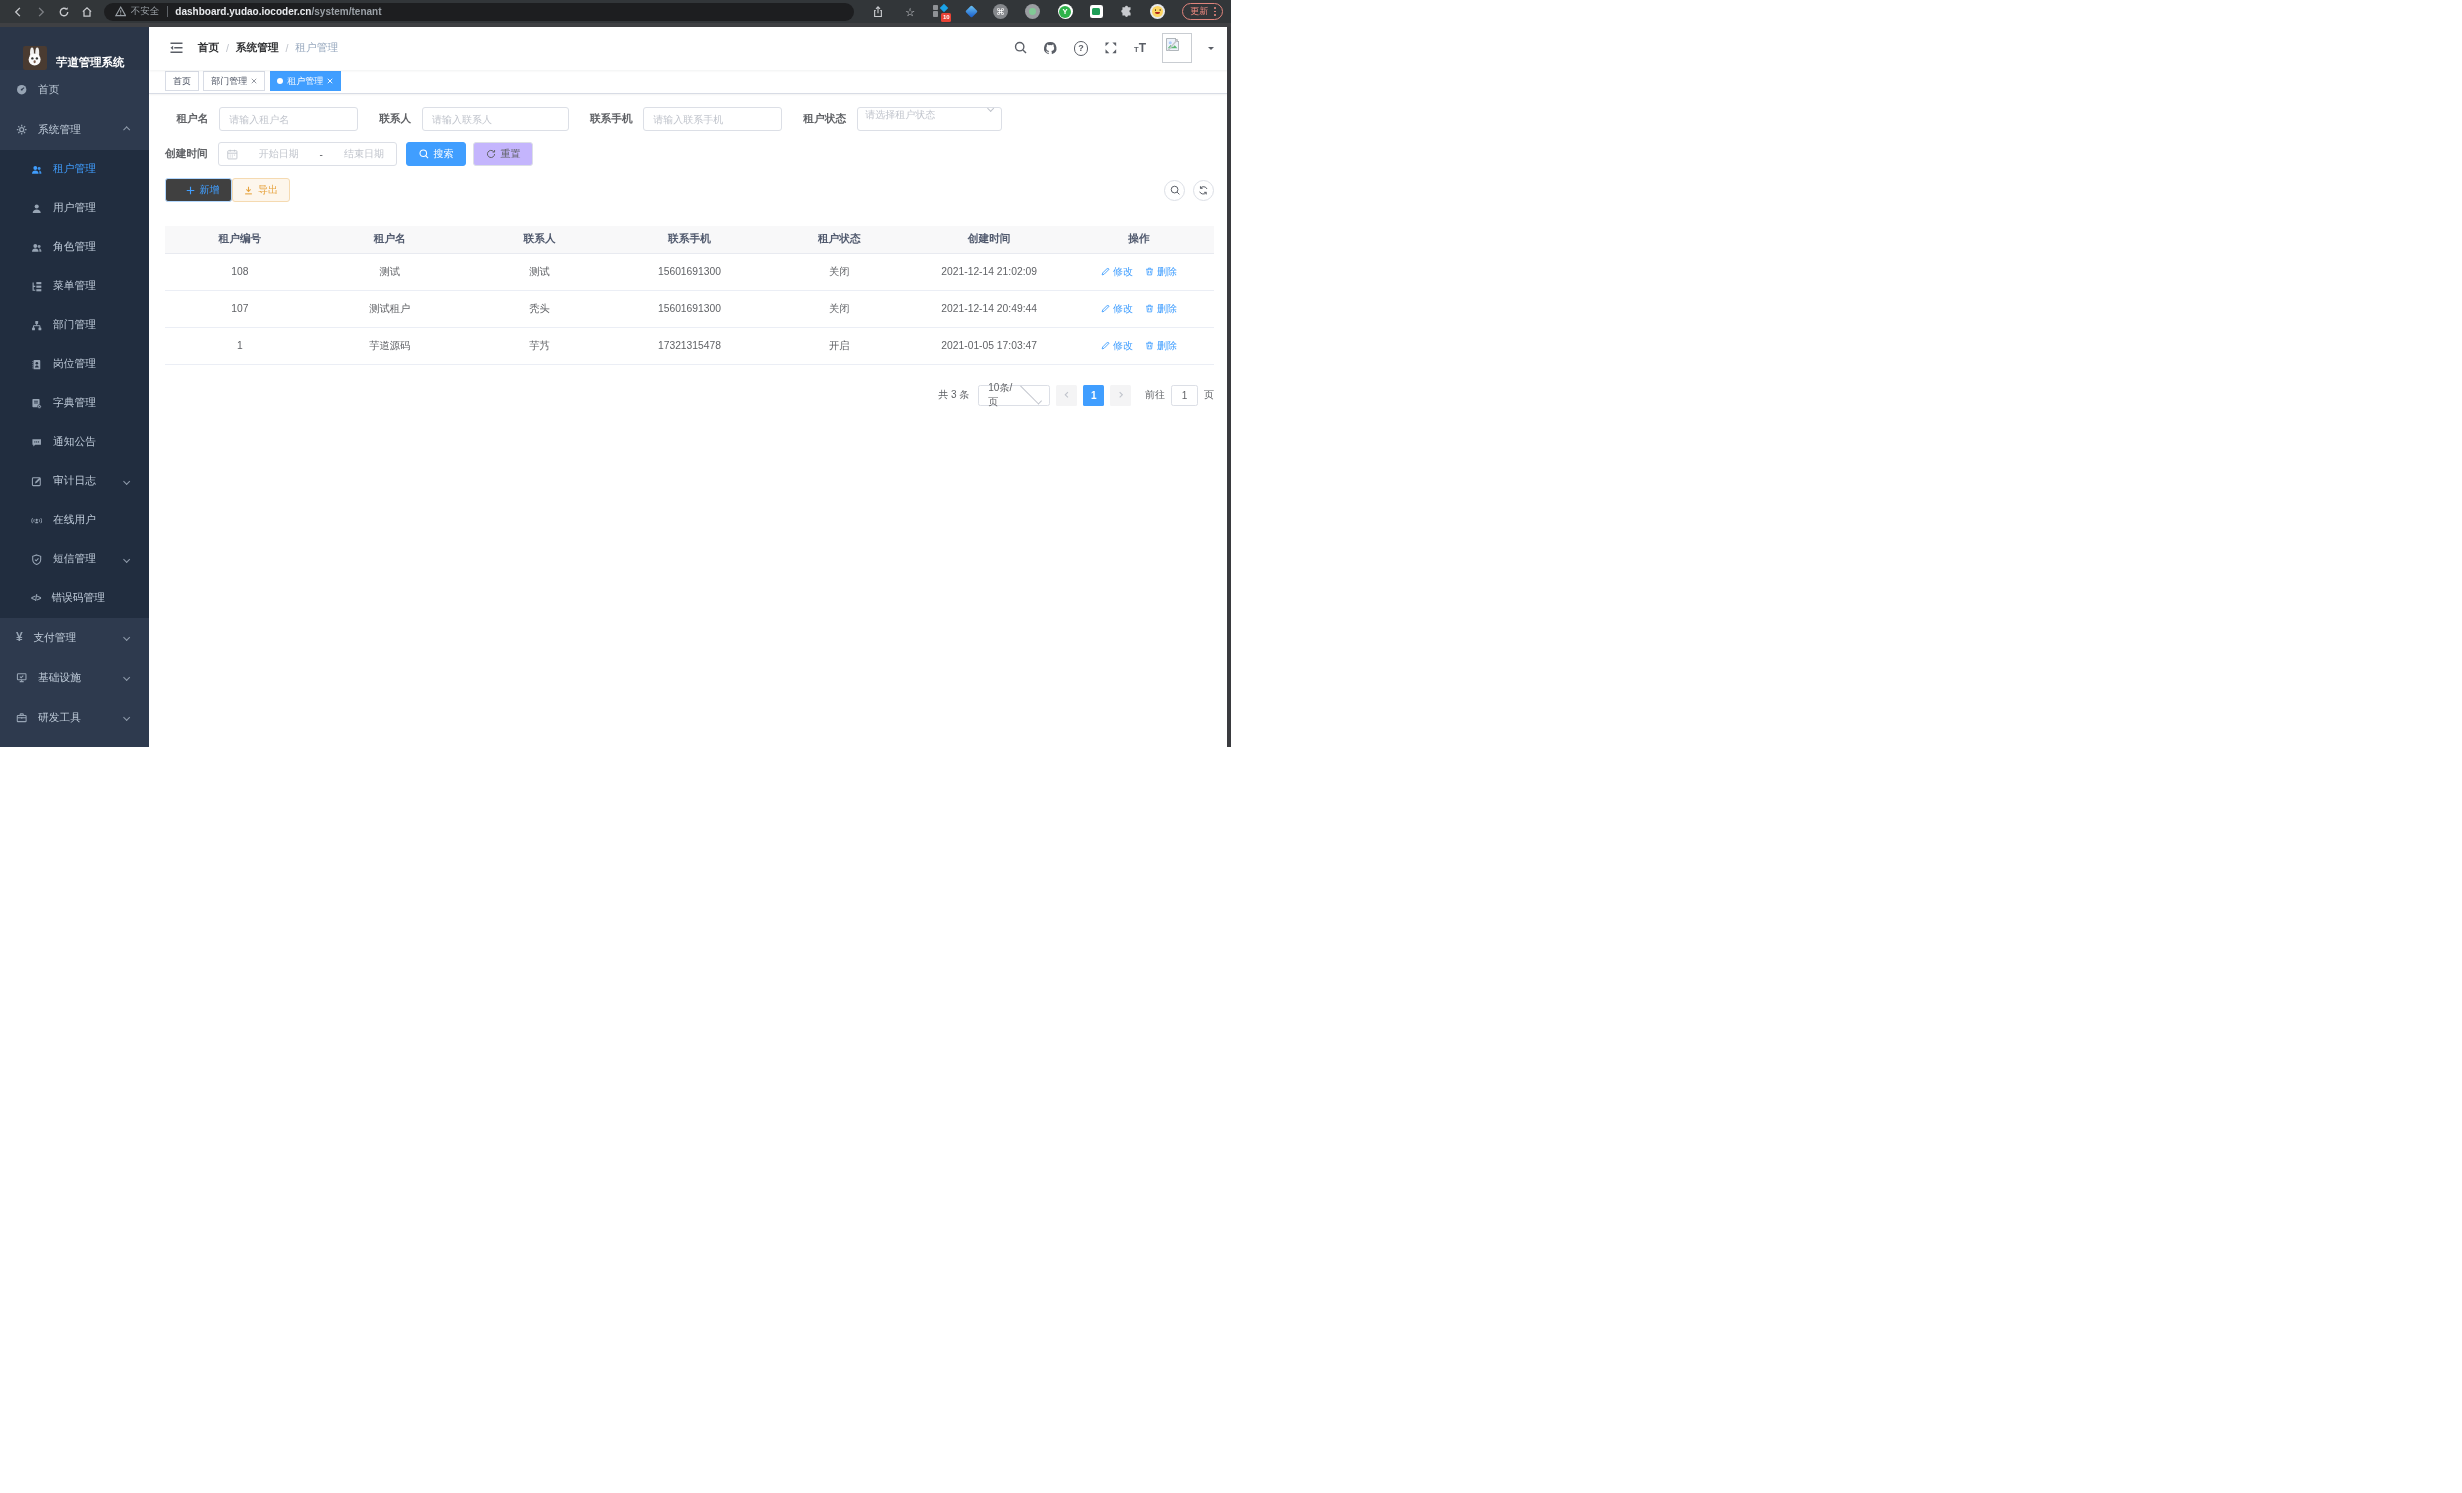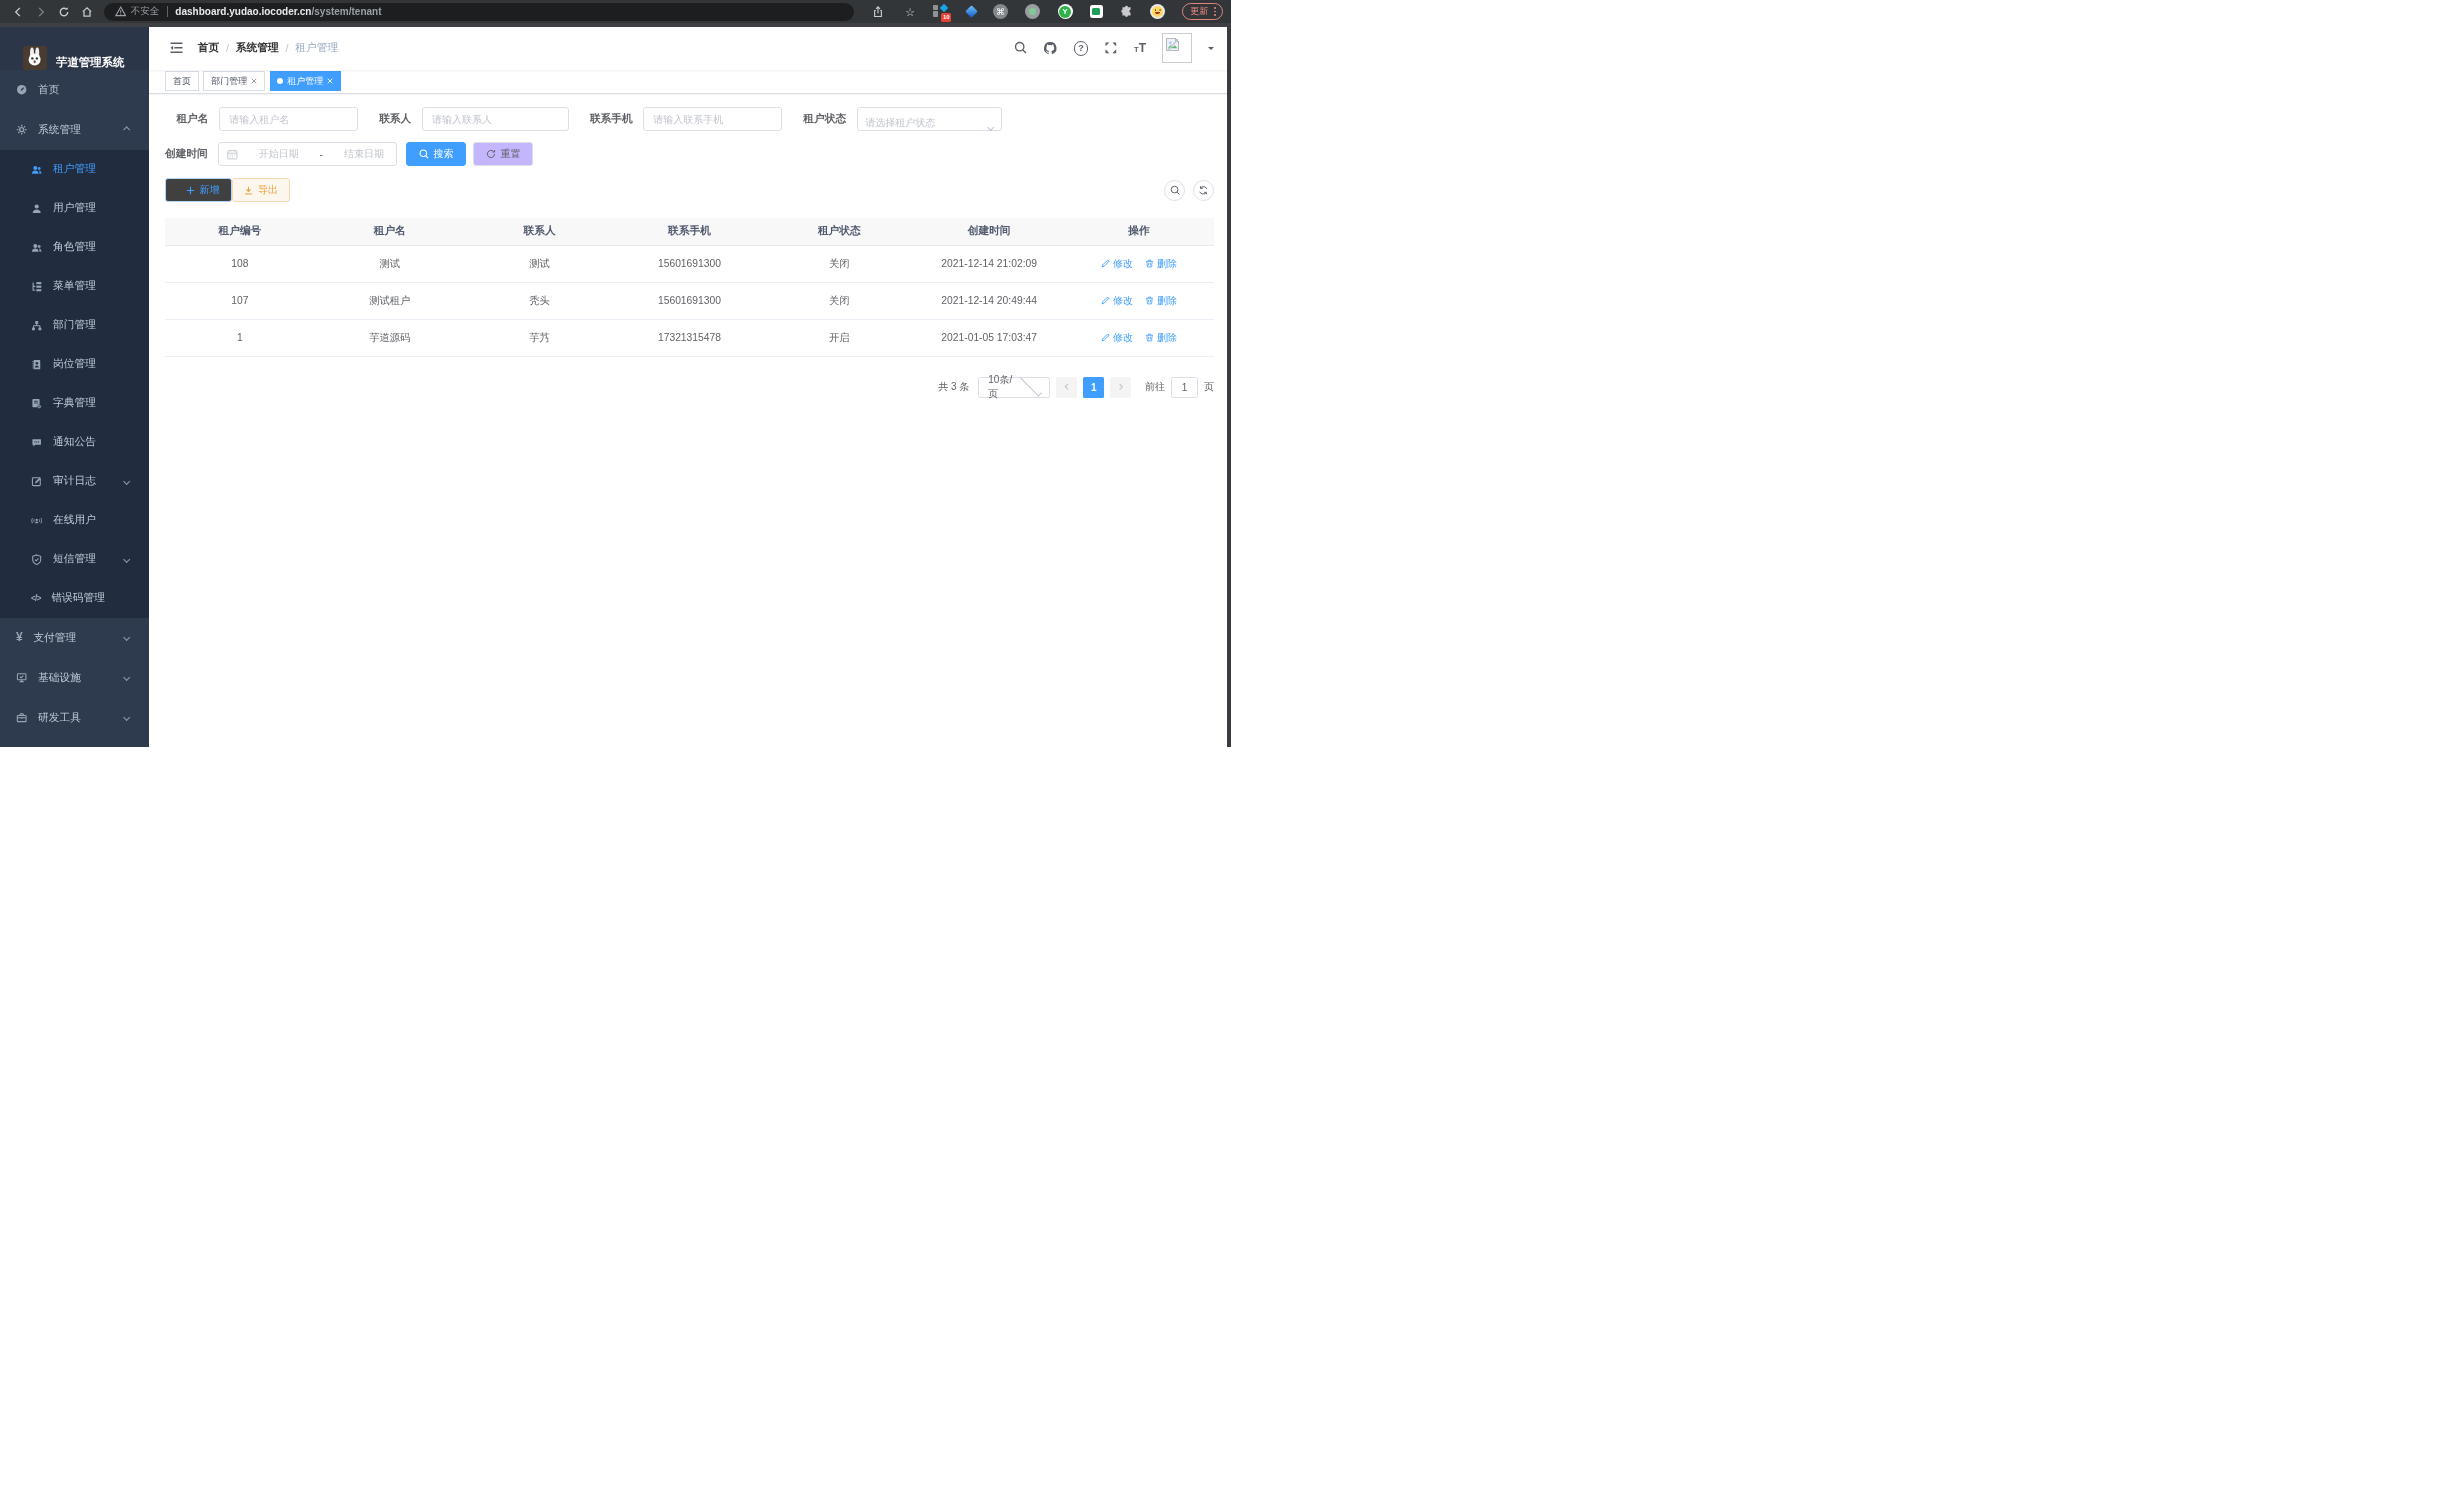--- a/index.html
+++ b/index.html
@@ -75,37 +75,37 @@
   .tagdot{width:6px;height:6px;border-radius:50%;background:#fff;}
   .tagx svg{display:block}
   
   .content{flex:1;padding:13.7px 17px 0 16px;background:#fff;min-width:0;}
   .frow{display:flex;align-items:center;}
   .frow1{padding-left:11.4px;}
   .fgroup{display:flex;align-items:center;}
   .flabel{font-size:10.7px;font-weight:600;color:#606266;margin-right:10.7px;white-space:nowrap;}
   .finput{height:24px;border:0.8px solid #dcdfe6;border-radius:3px;font-size:10px;color:#606266;padding:0 9px;outline:none;background:#fff;}
   .finput::placeholder{color:#c0c4cc;}
-  .fselect{height:24px;border:0.8px solid #dcdfe6;border-radius:3px;display:flex;align-items:flex-end;padding:0 7.6px;color:#c0c4cc;font-size:10px;background:#fff;cursor:pointer;}
+  .fselect{height:24px;border:0.8px solid #dcdfe6;border-radius:3px;display:flex;align-items:flex-start;padding:0 7.6px;color:#c0c4cc;font-size:10px;background:#fff;cursor:pointer;}
   .fselect .ph{flex:1;}
   .scaret{width:5.3px;height:5.3px;border-right:1px solid #c0c4cc;border-bottom:1px solid #c0c4cc;transform:rotate(45deg);margin-top:-2.3px;}
   .frow2{margin-top:10.7px;}
   .daterange{width:179px;height:24px;border:0.8px solid #dcdfe6;border-radius:3px;display:flex;align-items:center;padding:0 7.6px;gap:16px;background:#fff;}
   .dph{color:#c0c4cc;font-size:10px;flex:1;text-align:center;}
   .dsep{color:#606266;font-size:10px;}
   .btn{height:24px;border-radius:3px;font-size:10px;display:inline-flex;align-items:center;justify-content:center;gap:4.6px;padding:0 11.4px;cursor:pointer;border:0.8px solid transparent;}
   .btn-primary{background:#409EFF;color:#fff;border-color:#409EFF;}
   .btn-plain{background:#c4b5fd;color:#606266;border-color:#dcdfe6;}
   .btn-blue{background:#404040;color:#409EFF;border-color:#b3d8ff;padding-left:20px;}
   .btn-warn{background:#fdf6ec;color:#e6a23c;border-color:#f5dab1;}
   .toolrow{margin-top:12px;display:flex;align-items:center;}
   .toolright{margin-left:auto;display:flex;gap:7.6px;}
   .cbtn{width:21px;height:21px;border-radius:50%;border:0.8px solid #dcdfe6;background:#fff;display:flex;align-items:center;justify-content:center;color:#5a5e66;cursor:pointer;}
   
-  table{width:100%;border-collapse:collapse;margin-top:16px;table-layout:fixed;}
+  table{width:100%;border-collapse:collapse;margin-top:24px;table-layout:fixed;}
   th{height:27px;background:#f8f8f9;color:#515a6e;font-size:10.7px;font-weight:600;text-align:center;border-bottom:0.8px solid #e8eaf0;}
   td{height:37px;color:#606266;font-size:10.3px;text-align:center;border-bottom:0.8px solid #ebeef5;}
   .alink{color:#409EFF;font-size:10px;display:inline-flex;align-items:center;gap:3px;cursor:pointer;}
   .alink + .alink{margin-left:9px;}
   
   .pager{margin-top:20px;display:flex;align-items:center;justify-content:flex-end;color:#606266;font-size:10px;}
   .ptotal{margin-right:9px;}
   .psize{width:72px;height:21px;border:0.8px solid #dcdfe6;border-radius:2.3px;display:flex;align-items:center;padding:0 6px 0 9px;color:#606266;gap:4.6px;cursor:pointer;}
   .psize span{flex:1;}
   .pbtn{width:21px;height:21px;border-radius:1.5px;background:#f4f4f5;display:flex;align-items:center;justify-content:center;color:#c0c4cc;margin-left:6px;cursor:pointer;}

